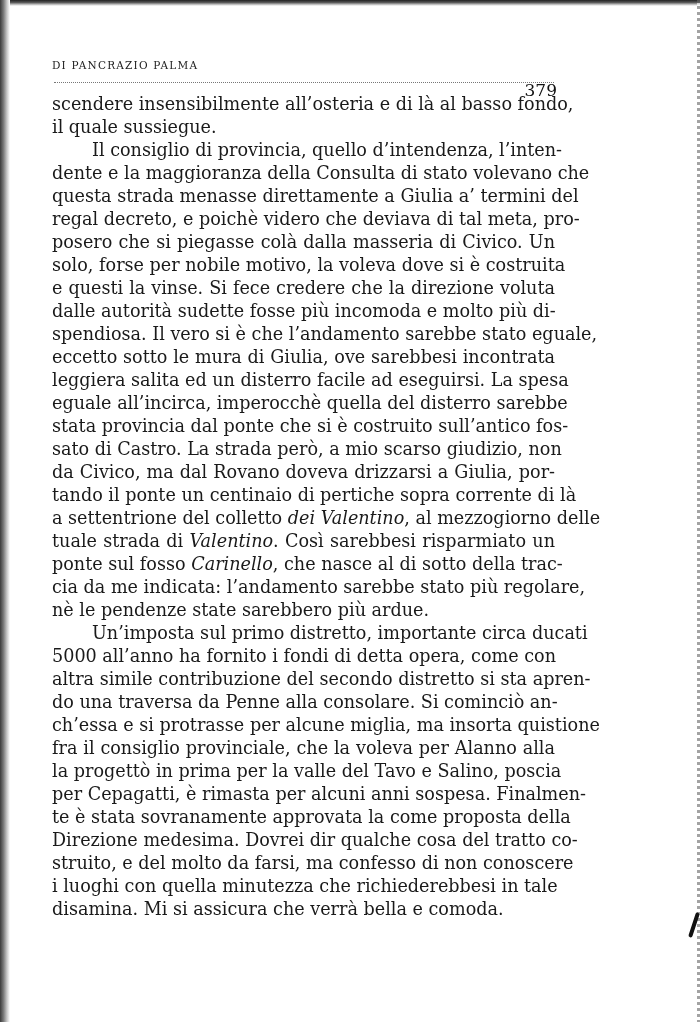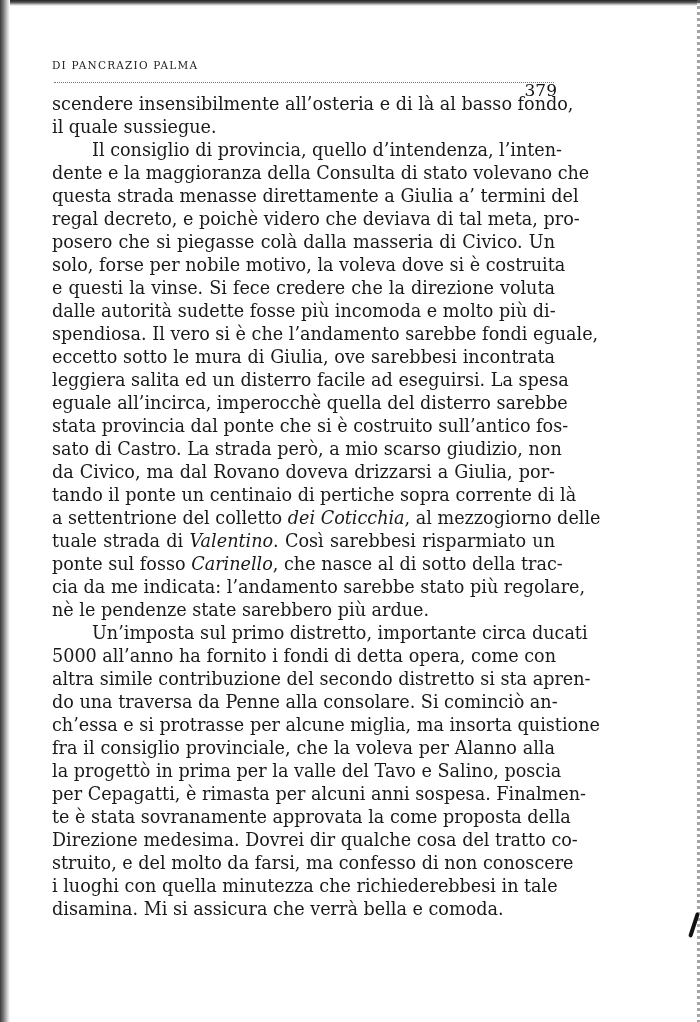--- a/index.html
+++ b/index.html
@@ -72,29 +72,29 @@
     </div>
     <div>
       <span class="line indent">Il consiglio di provincia, quello d’intendenza, l’inten-</span>
       <span class="line">dente e la maggioranza della Consulta di stato volevano che</span>
       <span class="line">questa strada menasse direttamente a Giulia a’ termini del</span>
       <span class="line">regal decreto, e poichè videro che deviava di tal meta, pro-</span>
       <span class="line">posero che si piegasse colà dalla masseria di Civico. Un</span>
       <span class="line">solo, forse per nobile motivo, la voleva dove si è costruita</span>
       <span class="line">e questi la vinse. Si fece credere che la direzione voluta</span>
       <span class="line">dalle autorità sudette fosse più incomoda e molto più di-</span>
-      <span class="line">spendiosa. Il vero si è che l’andamento sarebbe fondi eguale,</span>
+      <span class="line">spendiosa. Il vero si è che l’andamento sarebbe stato eguale,</span>
       <span class="line">eccetto sotto le mura di Giulia, ove sarebbesi incontrata</span>
       <span class="line">leggiera salita ed un disterro facile ad eseguirsi. La spesa</span>
       <span class="line">eguale all’incirca, imperocchè quella del disterro sarebbe</span>
       <span class="line">stata provincia dal ponte che si è costruito sull’antico fos-</span>
       <span class="line">sato di Castro. La strada però, a mio scarso giudizio, non</span>
       <span class="line">da Civico, ma dal Rovano doveva drizzarsi a Giulia, por-</span>
       <span class="line">tando il ponte un centinaio di pertiche sopra corrente di là</span>
-      <span class="line">a settentrione del colletto <em>dei Coticchia</em>, al mezzogiorno delle</span>
+      <span class="line">a settentrione del colletto <em>dei Valentino</em>, al mezzogiorno delle</span>
       <span class="line">tuale strada di <em>Valentino</em>. Così sarebbesi risparmiato un</span>
       <span class="line">ponte sul fosso <em>Carinello</em>, che nasce al di sotto della trac-</span>
       <span class="line">cia da me indicata: l’andamento sarebbe stato più regolare,</span>
       <span class="line last">nè le pendenze state sarebbero più ardue.</span>
     </div>
     <div>
       <span class="line indent">Un’imposta sul primo distretto, importante circa ducati</span>
       <span class="line">5000 all’anno ha fornito i fondi di detta opera, come con</span>
       <span class="line">altra simile contribuzione del secondo distretto si sta apren-</span>
       <span class="line">do una traversa da Penne alla consolare. Si cominciò an-</span>

